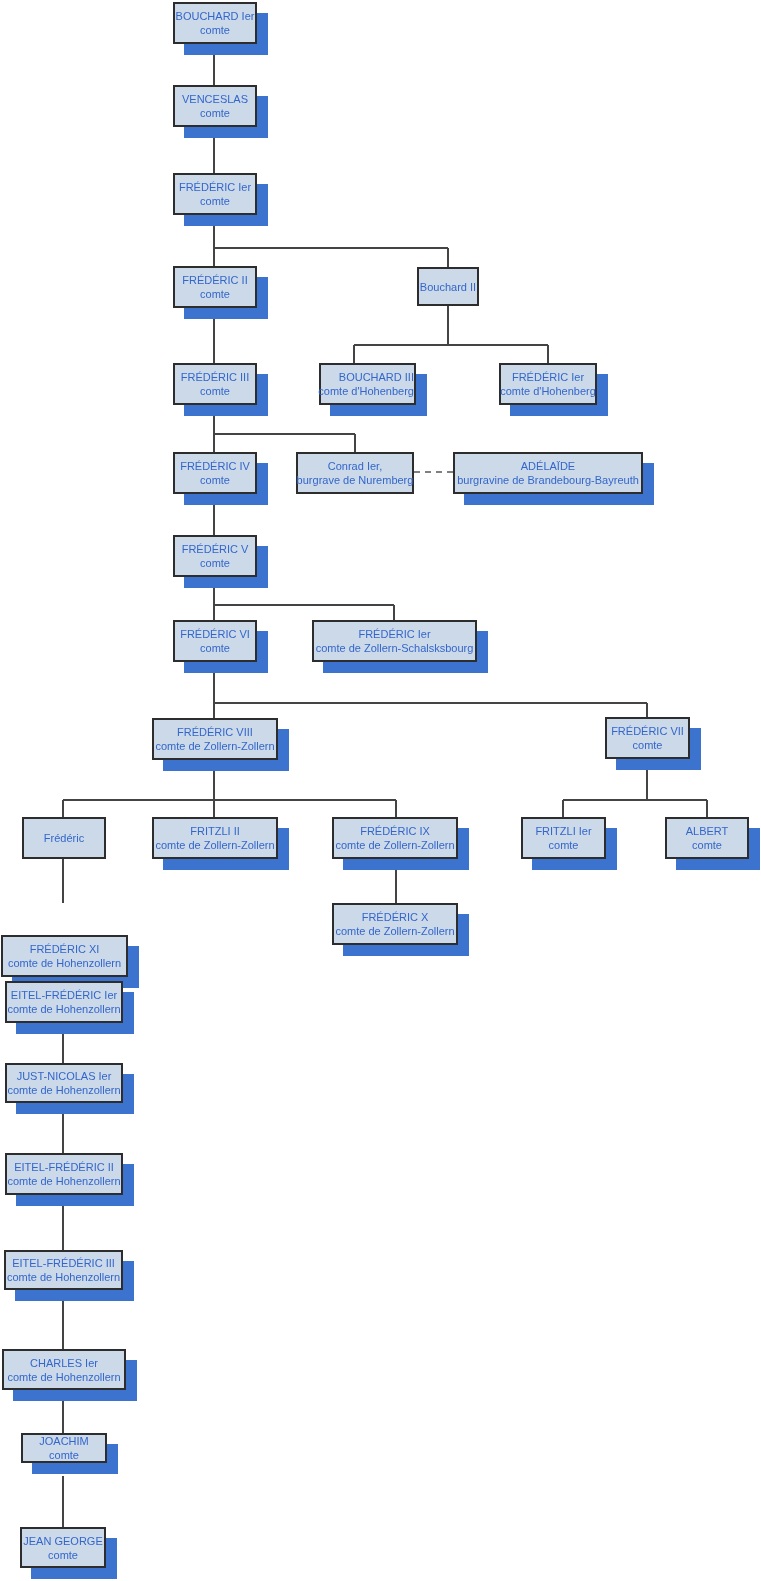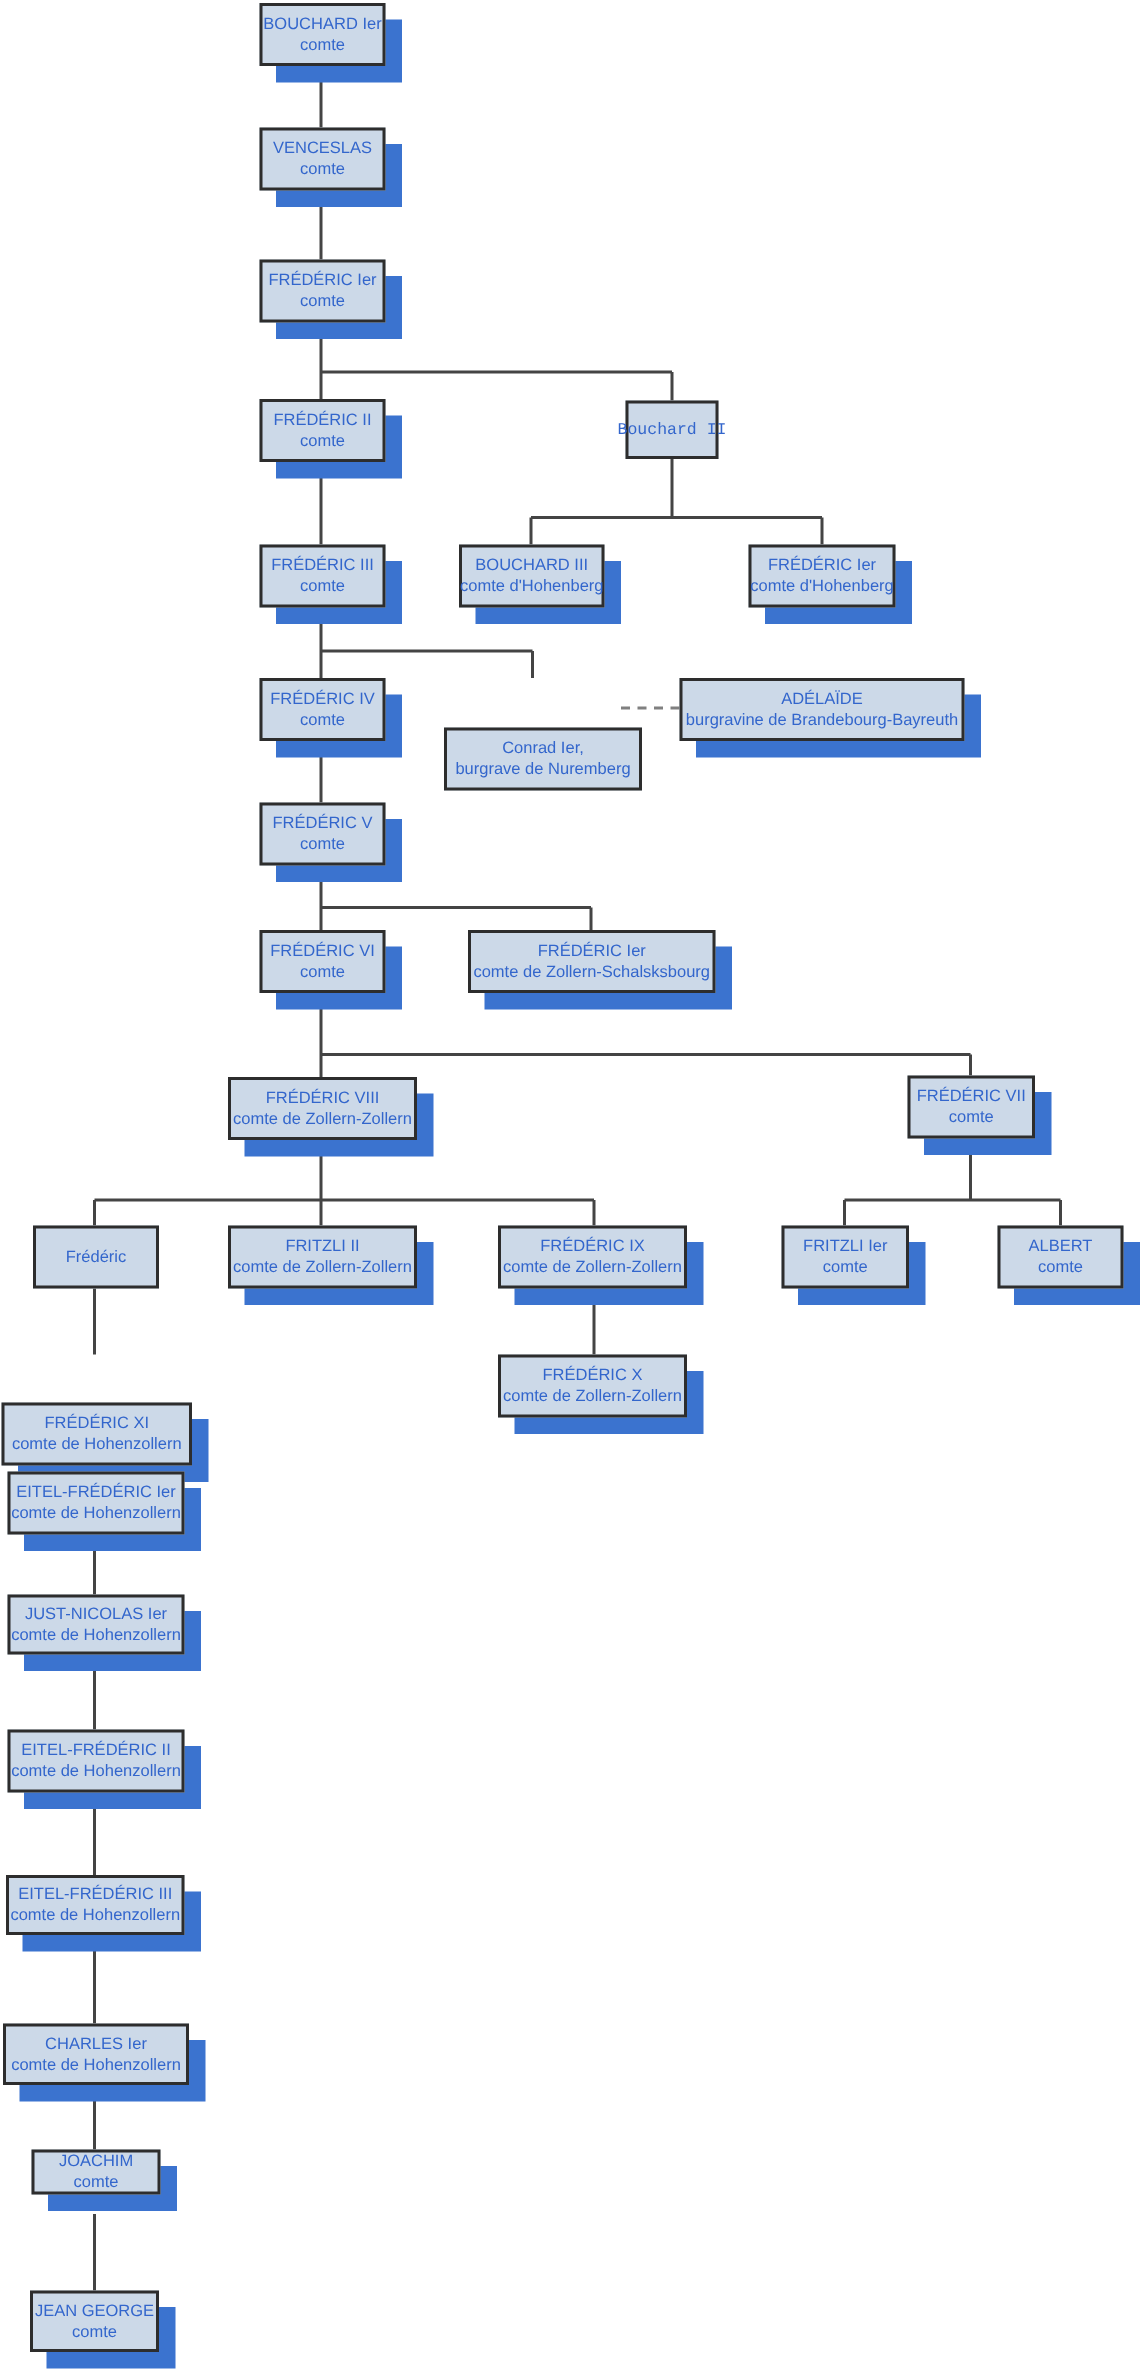--- a/index.html
+++ b/index.html
@@ -86,40 +86,40 @@
       <span class="tt">comte</span>
     </div>
     <div class="node" style="left: 173px; top: 173px; width: 84px; height: 42px;">
       <span class="nm">FRÉDÉRIC Ier</span>
       <span class="tt">comte</span>
     </div>
     <div class="node" style="left: 173px; top: 266px; width: 84px; height: 42px;">
       <span class="nm">FRÉDÉRIC II</span>
       <span class="tt">comte</span>
     </div>
-    <div class="node flat" style="left: 417px; top: 267px; width: 62px; height: 39px; font-family: Liberation Mono, monospace;">
+    <div class="node flat" style="left: 417px; top: 267px; width: 62px; height: 39px;">
       <span class="nm">Bouchard II</span>
     </div>
     <div class="node" style="left: 173px; top: 363px; width: 84px; height: 42px;">
       <span class="nm">FRÉDÉRIC III</span>
       <span class="tt">comte</span>
     </div>
-    <div class="node" style="left: 306px; top: 363px; width: 97px; height: 42px;">
+    <div class="node" style="left: 319px; top: 363px; width: 97px; height: 42px; align-items: flex-end;">
       <span class="nm">BOUCHARD III</span>
       <span class="tt">comte d'Hohenberg</span>
     </div>
     <div class="node" style="left: 499px; top: 363px; width: 98px; height: 42px;">
       <span class="nm">FRÉDÉRIC Ier</span>
       <span class="tt">comte d'Hohenberg</span>
     </div>
     <div class="node" style="left: 173px; top: 452px; width: 84px; height: 42px;">
       <span class="nm">FRÉDÉRIC IV</span>
       <span class="tt">comte</span>
     </div>
-    <div class="node flat" style="left: 296px; top: 452px; width: 132px; height: 42px; margin-top: 33px;">
+    <div class="node flat" style="left: 296px; top: 452px; width: 118px; height: 42px;">
       <span class="nm">Conrad Ier,</span>
       <span class="tt">burgrave de Nuremberg</span>
     </div>
     <div class="node" style="left: 453px; top: 452px; width: 190px; height: 42px;">
       <span class="nm">ADÉLAÏDE</span>
       <span class="tt">burgravine de Brandebourg-Bayreuth</span>
     </div>
     <div class="node" style="left: 173px; top: 535px; width: 84px; height: 42px;">
       <span class="nm">FRÉDÉRIC V</span>
       <span class="tt">comte</span>

